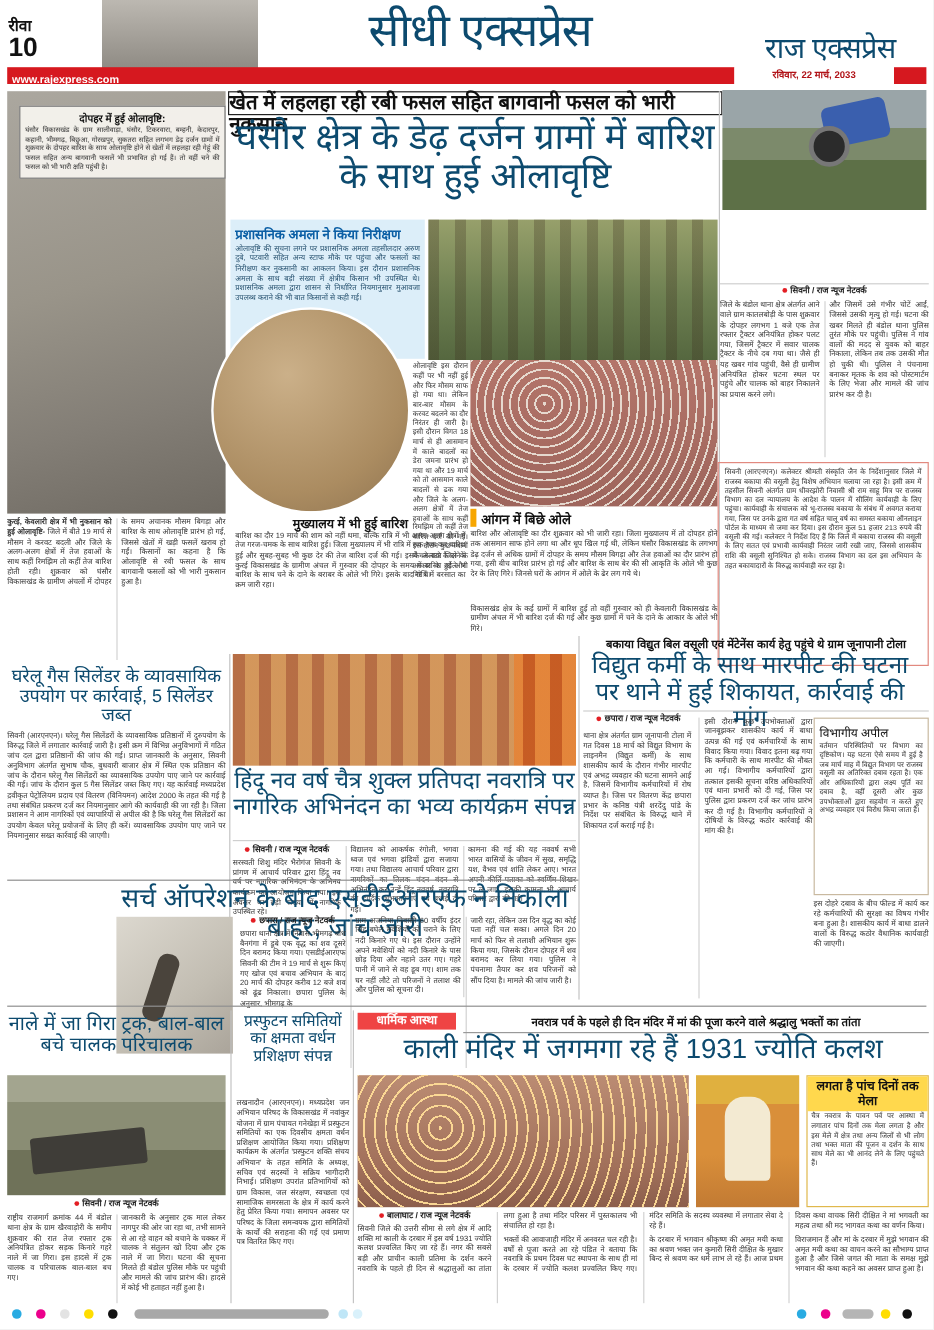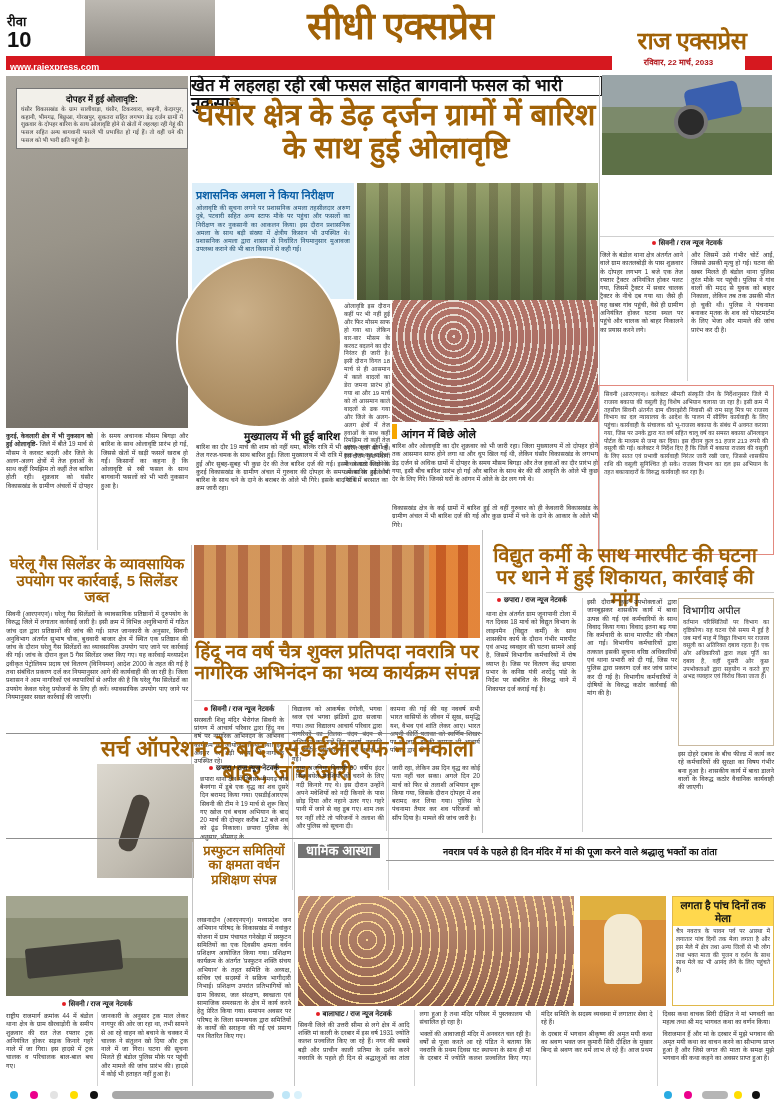--- a/index.html
+++ b/index.html
@@ -1,19 +1,19 @@
 <!DOCTYPE html>
 <html><head>
 <meta charset="utf-8">
 <style>
   html,body{margin:0;padding:0;background:#e9e9e9;}
   .page{position:relative;width:778px;height:1108px;background:#ffffff;margin:0 auto;
         font-family:"Liberation Sans","DejaVu Sans",sans-serif;overflow:hidden;color:#111;}
   .abs{position:absolute;}
-  .hl{font-weight:bold;color:#a16207;line-height:1.1;text-align:center;}
+  .hl{font-weight:normal;color:#0c4a6e;line-height:1.1;text-align:center;}
   .bt{font-size:6.3px;line-height:1.32;text-align:justify;color:#333;}
   .byline{font-size:7px;font-weight:bold;color:#222;text-align:center;line-height:1.1;}
   .dot{display:inline-block;width:4px;height:4px;border-radius:50%;background:#e31e24;margin-right:3px;vertical-align:middle;}
   .photo{background:#c9c9c9;overflow:hidden;}
   .vline{width:1px;background:#c4c4c4;}
   .hline{height:1px;background:#8f8f8f;}
   .cols2{columns:2;column-gap:8px;column-rule:1px solid #d2d2d2;}
   .cols3{columns:3;column-gap:8px;column-rule:1px solid #d2d2d2;}
   .cols4{columns:4;column-gap:10px;column-rule:1px solid #d2d2d2;}
   .fdot{position:absolute;width:8px;height:8px;border-radius:50%;}
@@ -100,20 +100,21 @@
   <div class="abs hline" style="left:194px;top:700px;width:286px;background:#cfcfcf;"></div>
   <div class="abs cols3" style="left:194px;top:705px;width:286px;height:126px;">
     <div class="byline" style="margin-bottom:3px;">
       <span class="dot"></span><span>सिवनी / राज न्यूज नेटवर्क</span>
     </div>
     <p class="bt">सरस्वती शिशु मंदिर भैरोगंज सिवनी के प्रांगण में आचार्य परिवार द्वारा हिंदू नव वर्ष पर नागरिक अभिनंदन के अभिनव कार्यक्रम का आयोजन किया गया। इस अवसर पर बड़ी संख्या में नागरिक उपस्थित रहे।</p>
     <p class="bt">विद्यालय को आकर्षक रंगोली, भगवा ध्वज एवं भगवा झंडियों द्वारा सजाया गया। तथा विद्यालय आचार्य परिवार द्वारा नागरिकों का तिलक चंदन बंदन से अभिनंदन कर उन्हें हिंदू नववर्ष, नवरात्रि की हार्दिक शुभकामनाएं एवं बधाई दी गई।</p>
     <p class="bt">कामना की गई की यह नववर्ष सभी भारत वासियों के जीवन में सुख, समृद्धि यश, वैभव एवं शांति लेकर आए। भारत अपनी कीर्ति पताका को स्वर्णिम शिखर पर ले जाए, इसकी कामना भी आचार्य परिवार द्वारा की गई।</p>
   </div>
 
+  <div class="abs" style="left:486px;top:530px;width:288px;font-size:9.5px;font-weight:bold;text-align:center;">बकाया विद्युत बिल वसूली एवं मेंटेनेंस कार्य हेतु पहुंचे थे ग्राम जूनापानी टोला</div>
   <div class="abs hl" style="left:481px;top:544px;width:288px;font-size:20px;">विद्युत कर्मी के साथ मारपीट की घटना पर थाने में हुई शिकायत, कार्रवाई की मांग</div>
   <div class="abs hline" style="left:486px;top:592px;width:288px;background:#cfcfcf;"></div>
   <div class="abs byline" style="left:486px;top:596px;width:92px;">
     <span class="dot"></span><span>छपारा / राज न्यूज नेटवर्क</span>
   </div>
   <div class="abs bt" style="left:486px;top:610px;width:90px;height:222px;">थाना क्षेत्र अंतर्गत ग्राम जूनापानी टोला में गत दिवस 18 मार्च को विद्युत विभाग के लाइनमैन (विद्युत कर्मी) के साथ शासकीय कार्य के दौरान गंभीर मारपीट एवं अभद्र व्यवहार की घटना सामने आई है, जिसमें विभागीय कर्मचारियों में रोष व्याप्त है। जिस पर वितरण केंद्र छपारा प्रभार के कनिष्ठ यंत्री शरदेंदु पांडे के निर्देश पर संबंधित के विरुद्ध थाने में शिकायत दर्ज कराई गई है।</div>
   <div class="abs bt" style="left:582px;top:598px;width:90px;height:234px;border-left:1px solid #d2d2d2;padding-left:4px;">इसी दौरान कुछ उपभोक्ताओं द्वारा जानबूझकर शासकीय कार्य में बाधा उत्पन्न की गई एवं कर्मचारियों के साथ विवाद किया गया। विवाद इतना बढ़ गया कि कर्मचारी के साथ मारपीट की नौबत आ गई। विभागीय कर्मचारियों द्वारा तत्काल इसकी सूचना वरिष्ठ अधिकारियों एवं थाना प्रभारी को दी गई, जिस पर पुलिस द्वारा प्रकरण दर्ज कर जांच प्रारंभ कर दी गई है। विभागीय कर्मचारियों ने दोषियों के विरुद्ध कठोर कार्रवाई की मांग की है।</div>
   <div class="abs" style="left:678px;top:598px;width:96px;height:148px;border:1px solid #c9b9a0;padding:4px;box-sizing:border-box;">
     <div style="font-size:10px;font-weight:normal;margin-bottom:2px;">विभागीय अपील</div>
     <div class="bt" style="font-size:5.9px;">वर्तमान परिस्थितियों पर विभाग का दृष्टिकोण। यह घटना ऐसे समय में हुई है जब मार्च माह में विद्युत विभाग पर राजस्व वसूली का अतिरिक्त दबाव रहता है। एक ओर अधिकारियों द्वारा लक्ष्य पूर्ति का दबाव है, वहीं दूसरी ओर कुछ उपभोक्ताओं द्वारा सहयोग न करते हुए अभद्र व्यवहार एवं विरोध किया जाता है।</div>
@@ -131,36 +132,38 @@
     </div>
     <p class="bt">छपारा थाना क्षेत्र में निवास भीमगढ़ बांध बैनगंगा में डूबे एक वृद्ध का शव दूसरे दिन बरामद किया गया। एसडीईआरएफ सिवनी की टीम ने 19 मार्च से शुरू किए गए खोज एवं बचाव अभियान के बाद 20 मार्च की दोपहर करीब 12 बजे शव को ढूंढ निकाला। छपारा पुलिस के अनुसार, भीमगढ़ के</p>
     <p class="bt">ग्राम अजनिया निवासी 60 वर्षीय इंदर सिंह बघेल मवेशियों को चराने के लिए नदी किनारे गए थे। इस दौरान उन्होंने अपने मवेशियों को नदी किनारे के पास छोड़ दिया और नहाने उतर गए। गहरे पानी में जाने से वह डूब गए। शाम तक घर नहीं लौटे तो परिजनों ने तलाश की और पुलिस को सूचना दी।</p>
     <p class="bt">जारी रहा, लेकिन उस दिन वृद्ध का कोई पता नहीं चल सका। अगले दिन 20 मार्च को फिर से तलाशी अभियान शुरू किया गया, जिसके दौरान दोपहर में शव बरामद कर लिया गया। पुलिस ने पंचनामा तैयार कर शव परिजनों को सौंप दिया है। मामले की जांच जारी है।</p>
   </div>
 
   <div class="abs hline" style="left:6px;top:838px;width:766px;"></div>
   <div class="abs vline" style="left:192px;top:842px;height:244px;"></div>
   <div class="abs vline" style="left:294px;top:842px;height:244px;"></div>
 
+  <div class="abs hl" style="left:6px;top:844px;width:182px;font-size:16.5px;">नाले में जा गिरा ट्रक, बाल-बाल बचे चालक परिचालक</div>
   <div class="abs photo" style="left:6px;top:896px;width:182px;height:100px;background:linear-gradient(180deg,#a3a58f 0 22%,#8a8d74 22% 62%,#6f7259 62% 100%);">
     <div style="position:absolute;left:20px;top:48px;width:96px;height:30px;background:#3f3d38;border-radius:3px;transform:rotate(-6deg);"></div>
   </div>
   <div class="abs byline" style="left:6px;top:1000px;width:182px;">
     <span class="dot"></span><span>सिवनी / राज न्यूज नेटवर्क</span>
   </div>
   <div class="abs cols2" style="left:6px;top:1012px;width:182px;height:74px;">
     <p class="bt">राष्ट्रीय राजमार्ग क्रमांक 44 में बंडोल थाना क्षेत्र के ग्राम खैरवाड़ोरी के समीप शुक्रवार की रात तेज रफ्तार ट्रक अनियंत्रित होकर सड़क किनारे गहरे नाले में जा गिरा। इस हादसे में ट्रक चालक व परिचालक बाल-बाल बच गए।</p>
     <p class="bt">जानकारी के अनुसार ट्रक माल लेकर नागपुर की ओर जा रहा था, तभी सामने से आ रहे वाहन को बचाने के चक्कर में चालक ने संतुलन खो दिया और ट्रक नाले में जा गिरा। घटना की सूचना मिलते ही बंडोल पुलिस मौके पर पहुंची और मामले की जांच प्रारंभ की। हादसे में कोई भी हताहत नहीं हुआ है।</p>
   </div>
 
   <div class="abs hl" style="left:197px;top:844px;width:94px;font-size:13px;">प्रस्फुटन समितियों का क्षमता वर्धन प्रशिक्षण संपन्न</div>
   <div class="abs bt" style="left:197px;top:916px;width:94px;height:170px;">लखनादौन (आरएनएन)। मध्यप्रदेश जन अभियान परिषद के विकासखंड में नवांकुर योजना में ग्राम पंचायत गनेखेड़ा में प्रस्फुटन समितियों का एक दिवसीय क्षमता वर्धन प्रशिक्षण आयोजित किया गया। प्रशिक्षण कार्यक्रम के अंतर्गत 'प्रस्फुटन शक्ति संचय अभियान' के तहत समिति के अध्यक्ष, सचिव एवं सदस्यों ने सक्रिय भागीदारी निभाई। प्रशिक्षण उपरांत प्रतिभागियों को ग्राम विकास, जल संरक्षण, स्वच्छता एवं सामाजिक समरसता के क्षेत्र में कार्य करने हेतु प्रेरित किया गया। समापन अवसर पर परिषद के जिला समन्वयक द्वारा समितियों के कार्यों की सराहना की गई एवं प्रमाण पत्र वितरित किए गए।</div>
 
-  <div class="abs" style="left:298px;top:844px;width:82px;height:14px;background:#737373;color:#fff;font-size:13px;font-weight:bold;text-align:center;line-height:14px;">धार्मिक आस्था</div>
+  <div class="abs" style="left:298px;top:844px;width:82px;height:14px;background:#ef4444;color:#fff;font-size:10px;font-weight:bold;text-align:center;line-height:14px;">धार्मिक आस्था</div>
   <div class="abs" style="left:386px;top:845px;width:388px;font-size:9.5px;font-weight:bold;text-align:center;border-bottom:1px solid #999;padding-bottom:2px;">नवरात्र पर्व के पहले ही दिन मंदिर में मां की पूजा करने वाले श्रद्धालु भक्तों का तांता</div>
+  <div class="abs hl" style="left:298px;top:862px;width:476px;font-size:23px;">काली मंदिर में जगमगा रहे हैं 1931 ज्योति कलश</div>
   <div class="abs photo" style="left:298px;top:896px;width:276px;height:110px;background:repeating-radial-gradient(circle at 25% 40%,rgba(255,220,150,0.95) 0 1.5px,rgba(0,0,0,0) 1.5px 9px),linear-gradient(180deg,#bb8c73,#a1705a 70%,#8c5e4c);"></div>
   <div class="abs photo" style="left:580px;top:896px;width:86px;height:110px;background:linear-gradient(180deg,#e0b03f 0 22%,#d98f3a 22% 60%,#c27a33 100%);">
     <div style="position:absolute;left:24px;top:18px;width:38px;height:70px;background:#f3ead2;border-radius:16px 16px 4px 4px;"></div>
   </div>
   <div class="abs" style="left:672px;top:896px;width:102px;height:110px;border:1px solid #e0b84b;box-sizing:border-box;">
     <div style="background:#ffd84d;font-size:10.5px;font-weight:bold;text-align:center;padding:2px 2px;line-height:1.2;">लगता है पांच दिनों तक मेला</div>
     <div class="bt" style="padding:2px 3px;font-size:5.9px;">चैत्र नवरात्र के पावन पर्व पर आस्था में लगातार पांच दिनों तक मेला लगता है और इस मेले में क्षेत्र तथा अन्य जिलों से भी लोग तथा भक्त माता की पूजन व दर्शन के साथ साथ मेले का भी आनंद लेने के लिए पहुंचते हैं।</div>
   </div>
   <div class="abs cols4" style="left:298px;top:1010px;width:476px;height:76px;">
     <div class="byline" style="margin-bottom:3px;">

